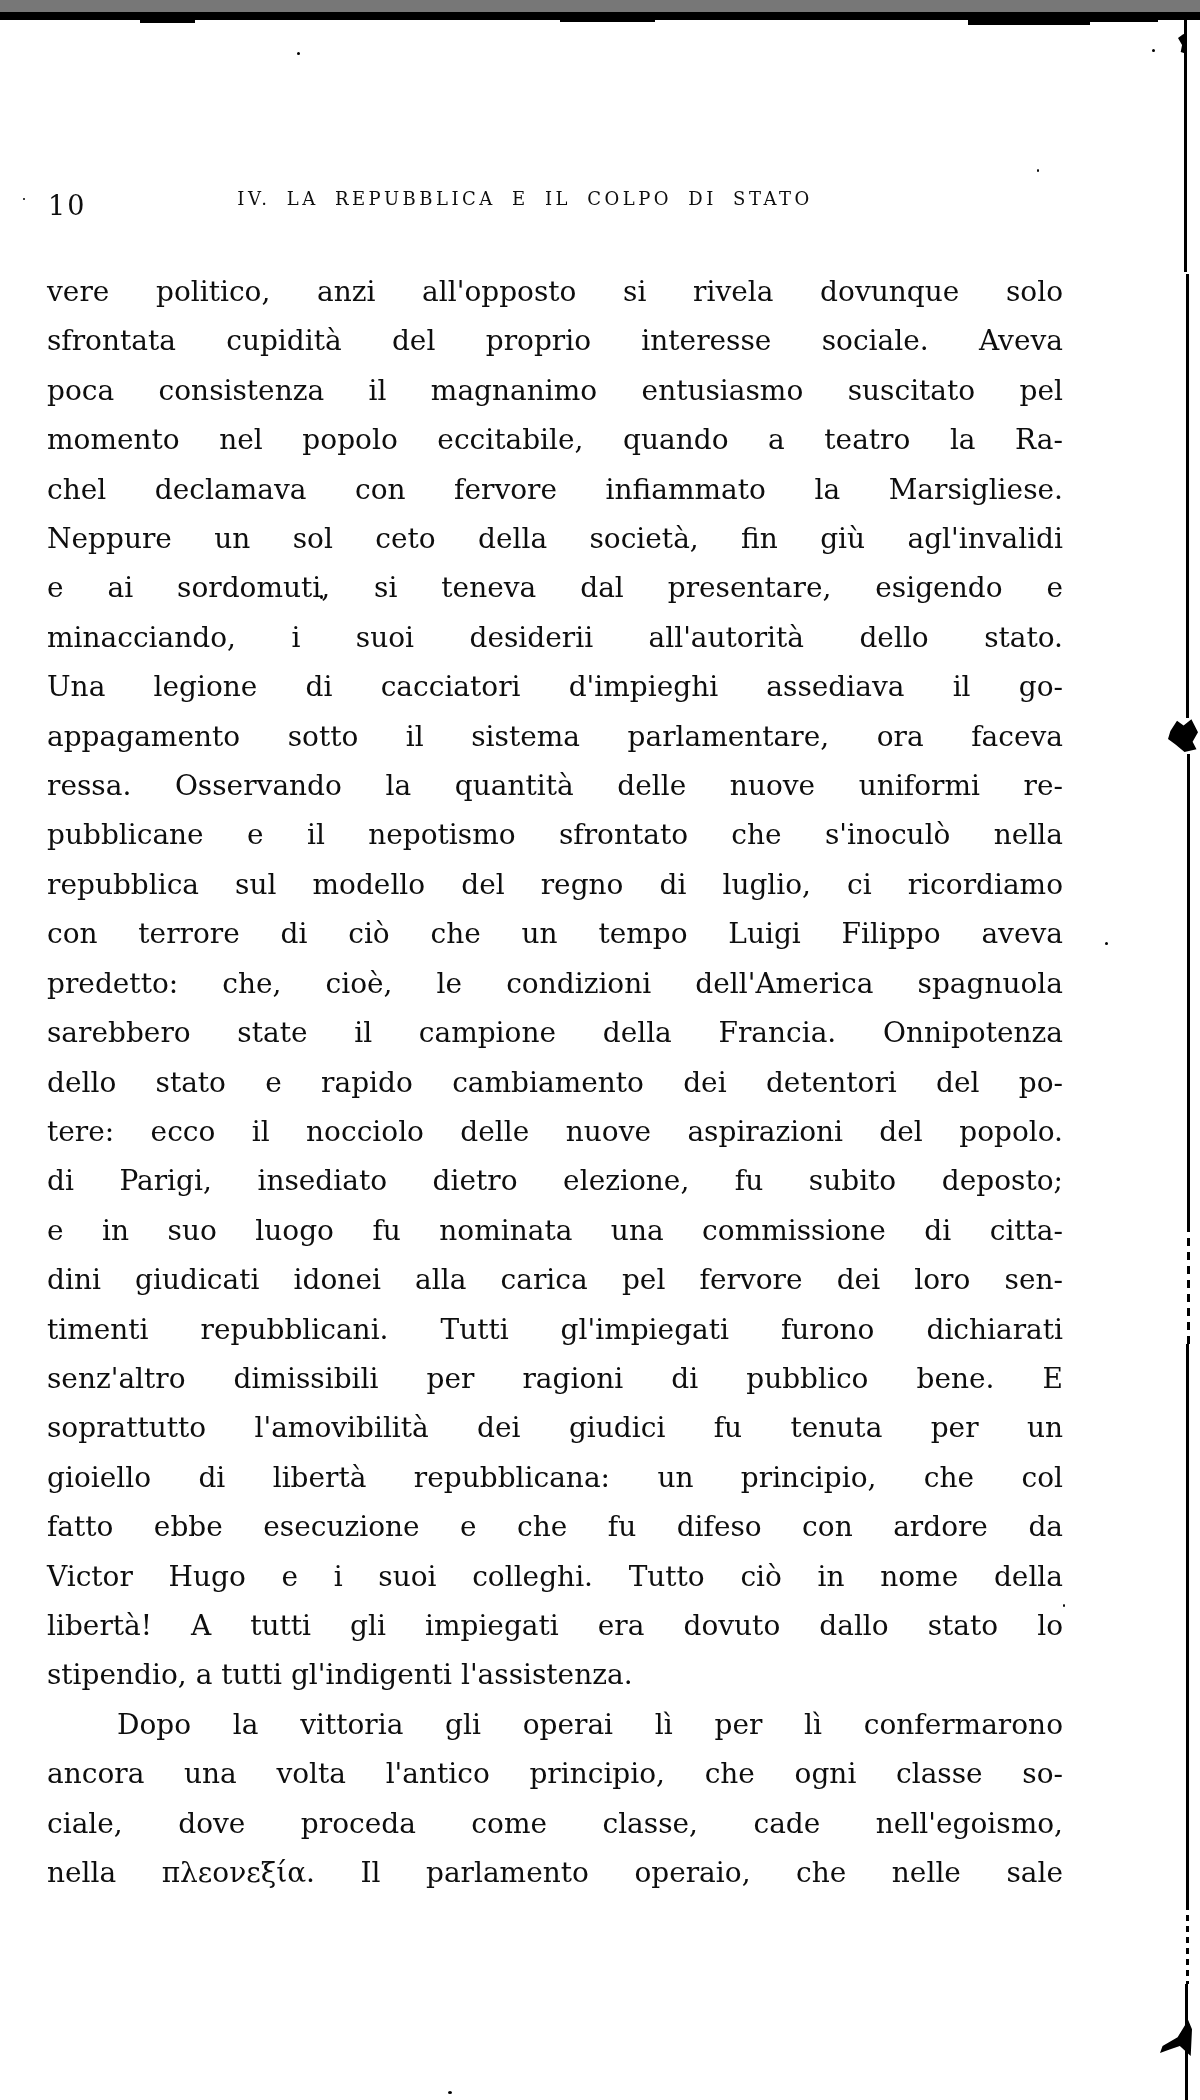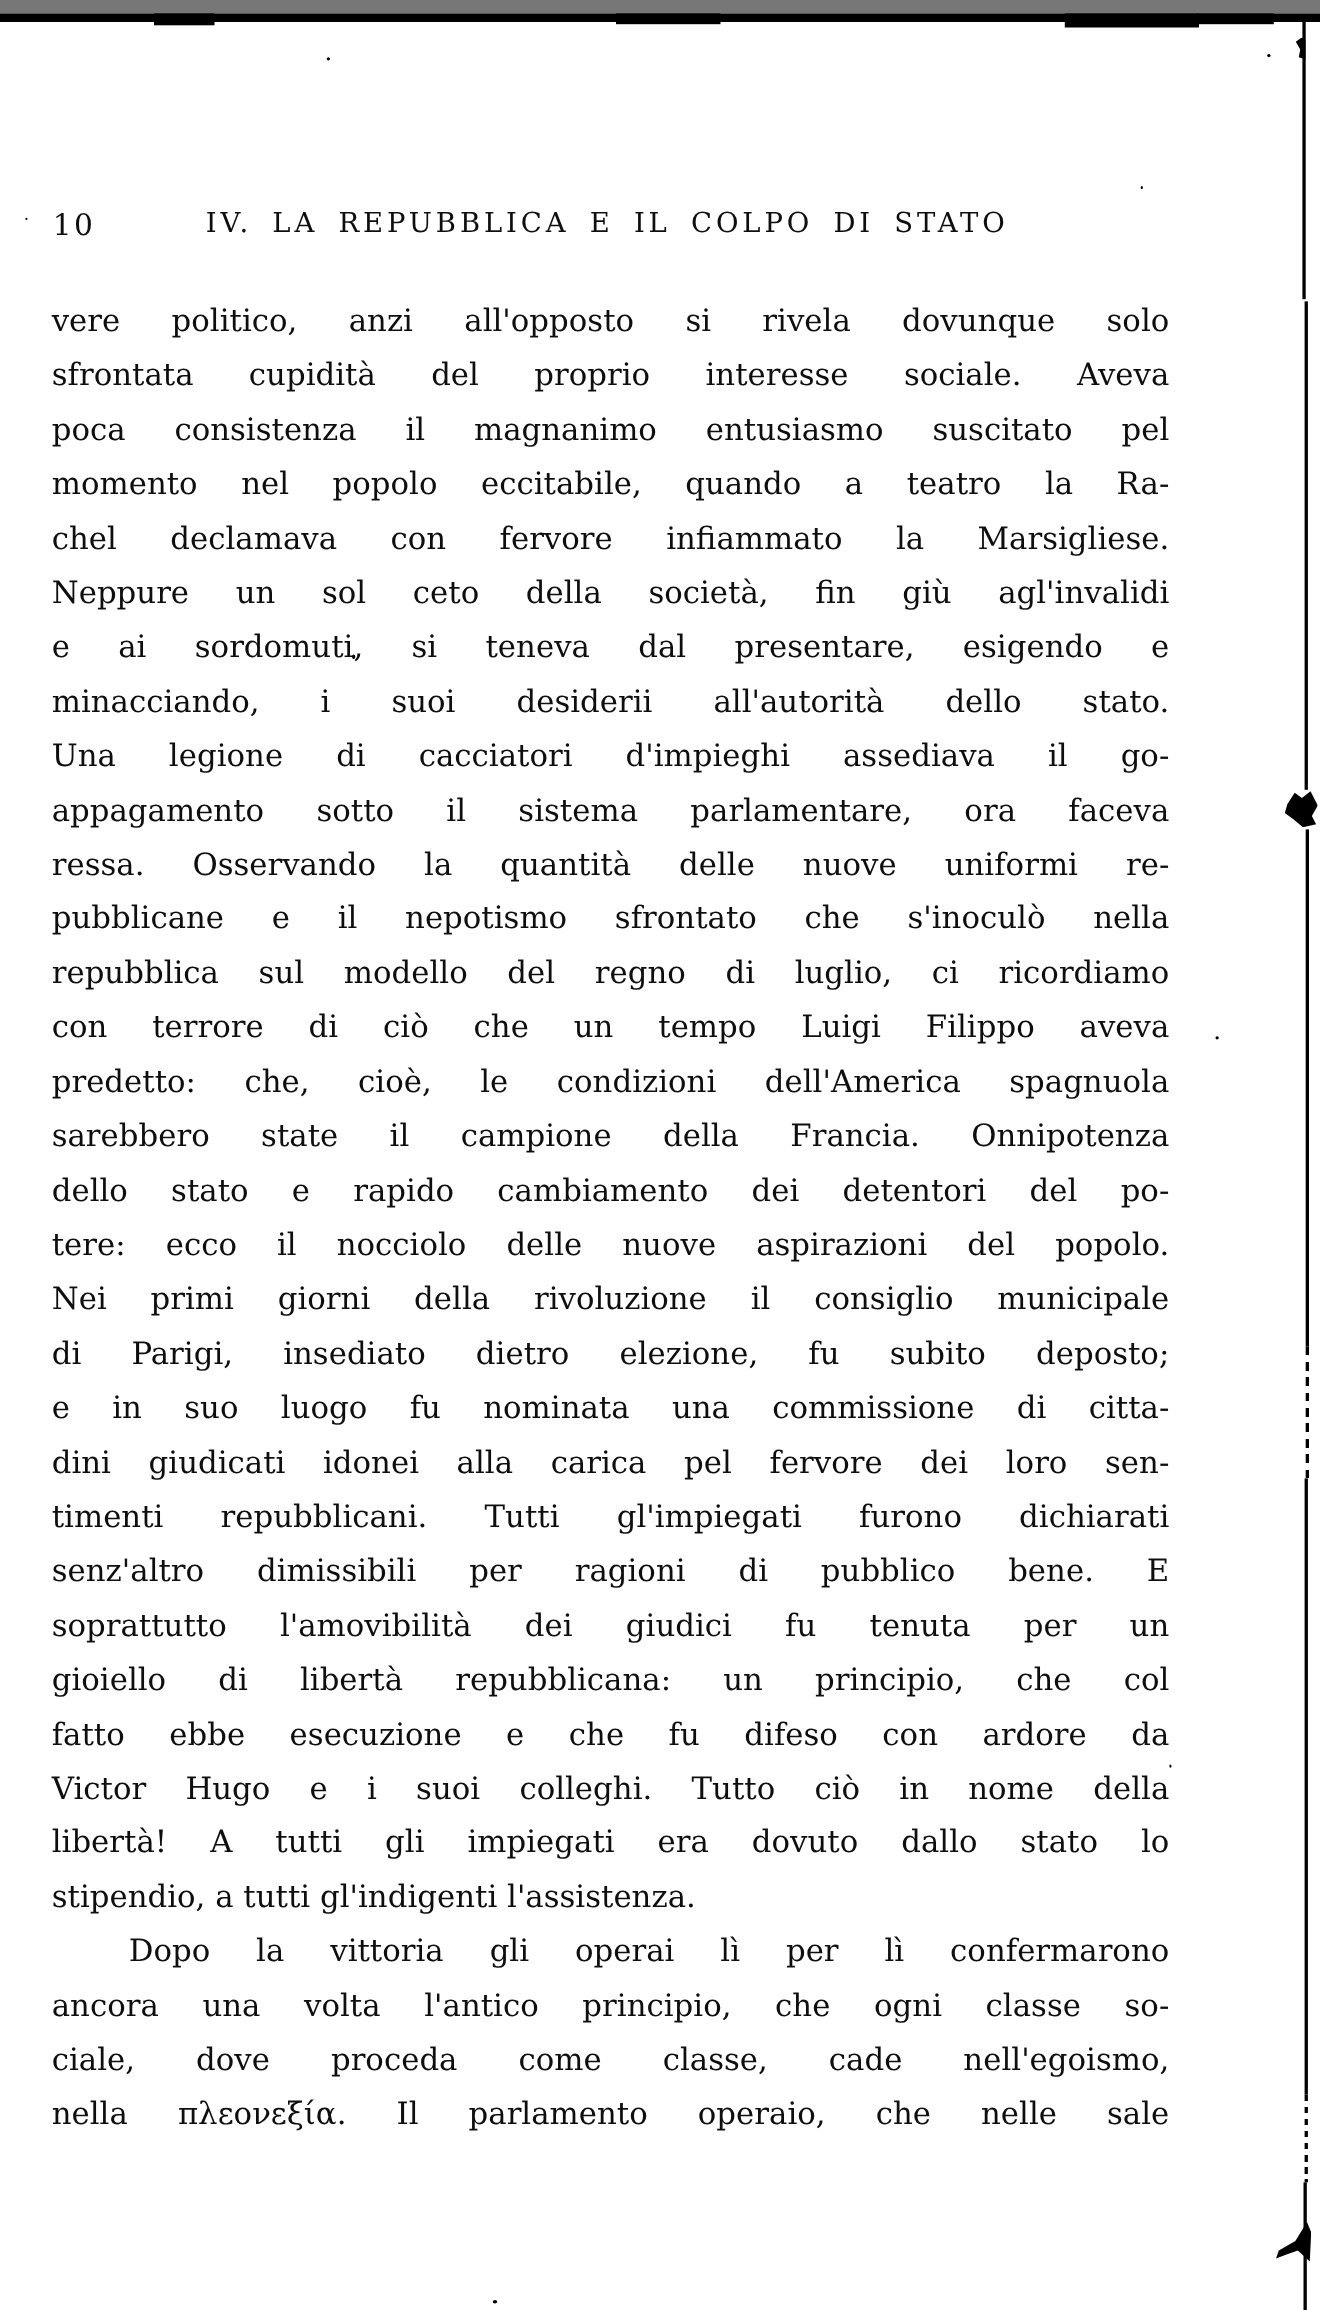--- a/index.html
+++ b/index.html
@@ -53,23 +53,22 @@
 
   
   .header { position: absolute; top: 176px; left: 0; width: 1200px; height: 34px; }
   .page-number {
     position: absolute; left: 48px; top: 2px;
     font-size: 27px; letter-spacing: 2px;
   }
   .running-title {
     position: absolute; left: 0; top: 0; width: 1050px;
     text-align: center;
-    font-size: 25px; letter-spacing: 3.5px; word-spacing: 7px;
+    font-size: 18px; letter-spacing: 3.5px; word-spacing: 7px;
     white-space: nowrap;
-    padding-left: 27px;
   }
 
   
   .body-text {
     position: absolute; left: 47px; top: 255px; width: 1016px;
     font-size: 28px; line-height: 49.4px;
   }
   .line { text-align: justify; text-align-last: justify; white-space: normal; }
   .line.no-justify { text-align-last: left; }
   .line.indent { text-indent: 70px; }
@@ -123,21 +122,20 @@
       <div class="line">Una legione di cacciatori d'impieghi assediava il go-</div>
       <div class="line">appagamento sotto il sistema parlamentare, ora faceva</div>
       <div class="line">ressa. Osservando la quantità delle nuove uniformi re-</div>
       <div class="line">pubblicane e il nepotismo sfrontato che s'inoculò nella</div>
       <div class="line">repubblica sul modello del regno di luglio, ci ricordiamo</div>
       <div class="line">con terrore di ciò che un tempo Luigi Filippo aveva</div>
       <div class="line">predetto: che, cioè, le condizioni dell'America spagnuola</div>
       <div class="line">sarebbero state il campione della Francia. Onnipotenza</div>
       <div class="line">dello stato e rapido cambiamento dei detentori del po-</div>
       <div class="line">tere: ecco il nocciolo delle nuove aspirazioni del popolo.</div>
-      <div class="line">Nei primi giorni della rivoluzione il consiglio municipale</div>
       <div class="line">di Parigi, insediato dietro elezione, fu subito deposto;</div>
       <div class="line">e in suo luogo fu nominata una commissione di citta-</div>
       <div class="line">dini giudicati idonei alla carica pel fervore dei loro sen-</div>
       <div class="line">timenti repubblicani. Tutti gl'impiegati furono dichiarati</div>
       <div class="line">senz'altro dimissibili per ragioni di pubblico bene. E</div>
       <div class="line">soprattutto l'amovibilità dei giudici fu tenuta per un</div>
       <div class="line">gioiello di libertà repubblicana: un principio, che col</div>
       <div class="line">fatto ebbe esecuzione e che fu difeso con ardore da</div>
       <div class="line">Victor Hugo e i suoi colleghi. Tutto ciò in nome della</div>
       <div class="line">libertà! A tutti gli impiegati era dovuto dallo stato lo</div>

